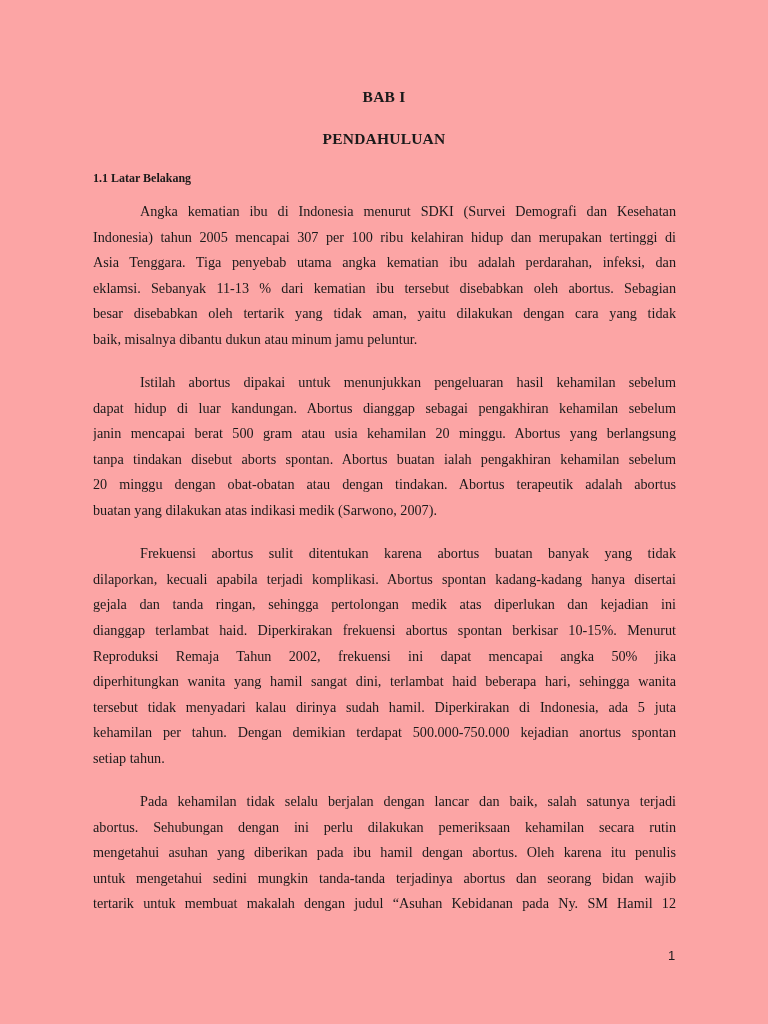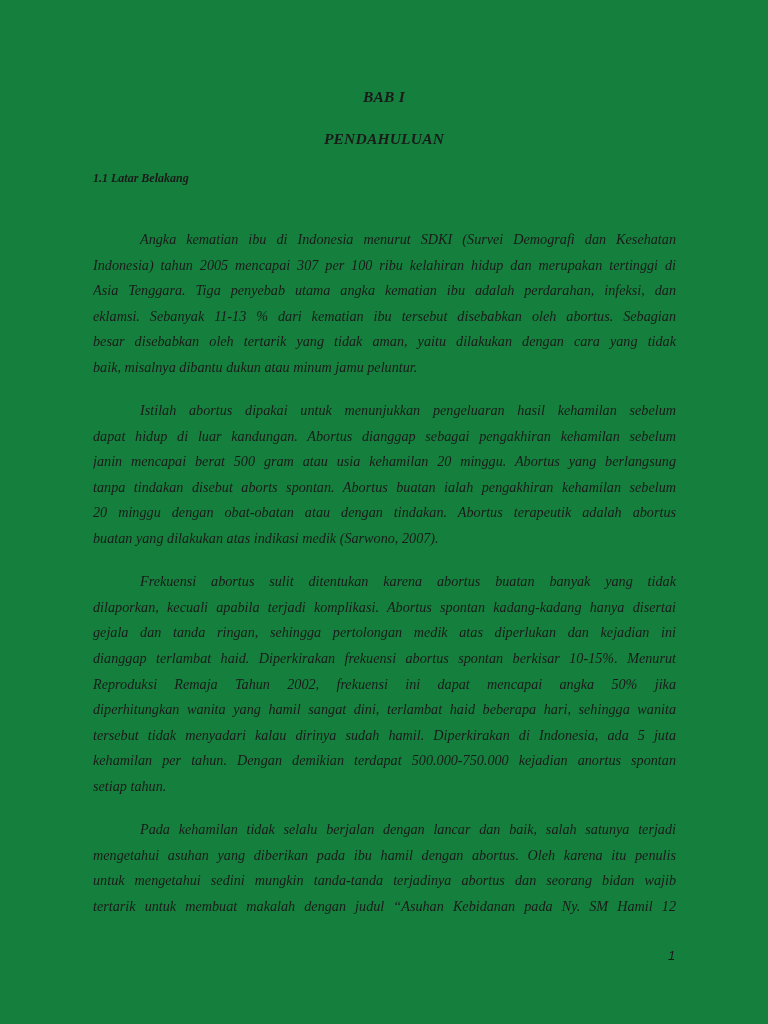--- a/index.html
+++ b/index.html
@@ -1,36 +1,34 @@
 <!DOCTYPE html>
 <html><head>
   <meta charset="utf-8">
   <style>
     html, body { margin: 0; padding: 0; background: #ffffff; }
     body { width: 768px; height: 1024px; position: relative; overflow: hidden; }
     .page {
       position: absolute; left: 0; top: 0; width: 768px; height: 1024px;
-      background: #15803d; color: #1a1a1a;
+      background: #fca5a5; color: #1a1a1a;
       font-family: "Liberation Serif", "DejaVu Serif", serif;
-      font-style: italic;
     }
     .heading {
       position: absolute; left: 0; width: 768px; text-align: center;
       font-weight: bold; font-size: 15.5px; letter-spacing: 0.2px;
     }
     .h-bab { top: 88px; }
     .h-pend { top: 130px; }
     .subheading {
       position: absolute; left: 93px; top: 171px;
       font-weight: bold; font-size: 12px;
     }
     .body {
       position: absolute; left: 93px; top: 199px; width: 583px;
       font-size: 14.2px;
-      margin-top: 28px;
     }
     .para { margin: 0 0 17.5px 0; }
     .line {
       display: block; height: 25.6px; line-height: 25.6px;
       text-align: justify; text-align-last: justify; white-space: nowrap;
       overflow: hidden;
     }
     .line.first { padding-left: 47px; }
     .line.last { text-align-last: left; }
     .page-number {
@@ -72,20 +70,21 @@
       <span class="line">dianggap terlambat haid. Diperkirakan frekuensi abortus spontan berkisar 10-15%. Menurut</span>
       <span class="line">Reproduksi Remaja Tahun 2002, frekuensi ini dapat mencapai angka 50% jika</span>
       <span class="line">diperhitungkan wanita yang hamil sangat dini, terlambat haid beberapa hari, sehingga wanita</span>
       <span class="line">tersebut tidak menyadari kalau dirinya sudah hamil. Diperkirakan di Indonesia, ada 5 juta</span>
       <span class="line">kehamilan per tahun. Dengan demikian terdapat 500.000-750.000 kejadian anortus spontan</span>
       <span class="line last">setiap tahun.</span>
     </div>
 
     <div class="para">
       <span class="line first">Pada kehamilan tidak selalu berjalan dengan lancar dan baik, salah satunya terjadi</span>
+      <span class="line">abortus. Sehubungan dengan ini perlu dilakukan pemeriksaan kehamilan secara rutin</span>
       <span class="line">mengetahui asuhan yang diberikan pada ibu hamil dengan abortus. Oleh karena itu penulis</span>
       <span class="line">untuk mengetahui sedini mungkin tanda-tanda terjadinya abortus dan seorang bidan wajib</span>
       <span class="line">tertarik untuk membuat makalah dengan judul “Asuhan Kebidanan pada Ny. SM Hamil 12</span>
     </div>
   </div>
 
   <div class="page-number">1</div>
 </div>
 
 </body></html>

